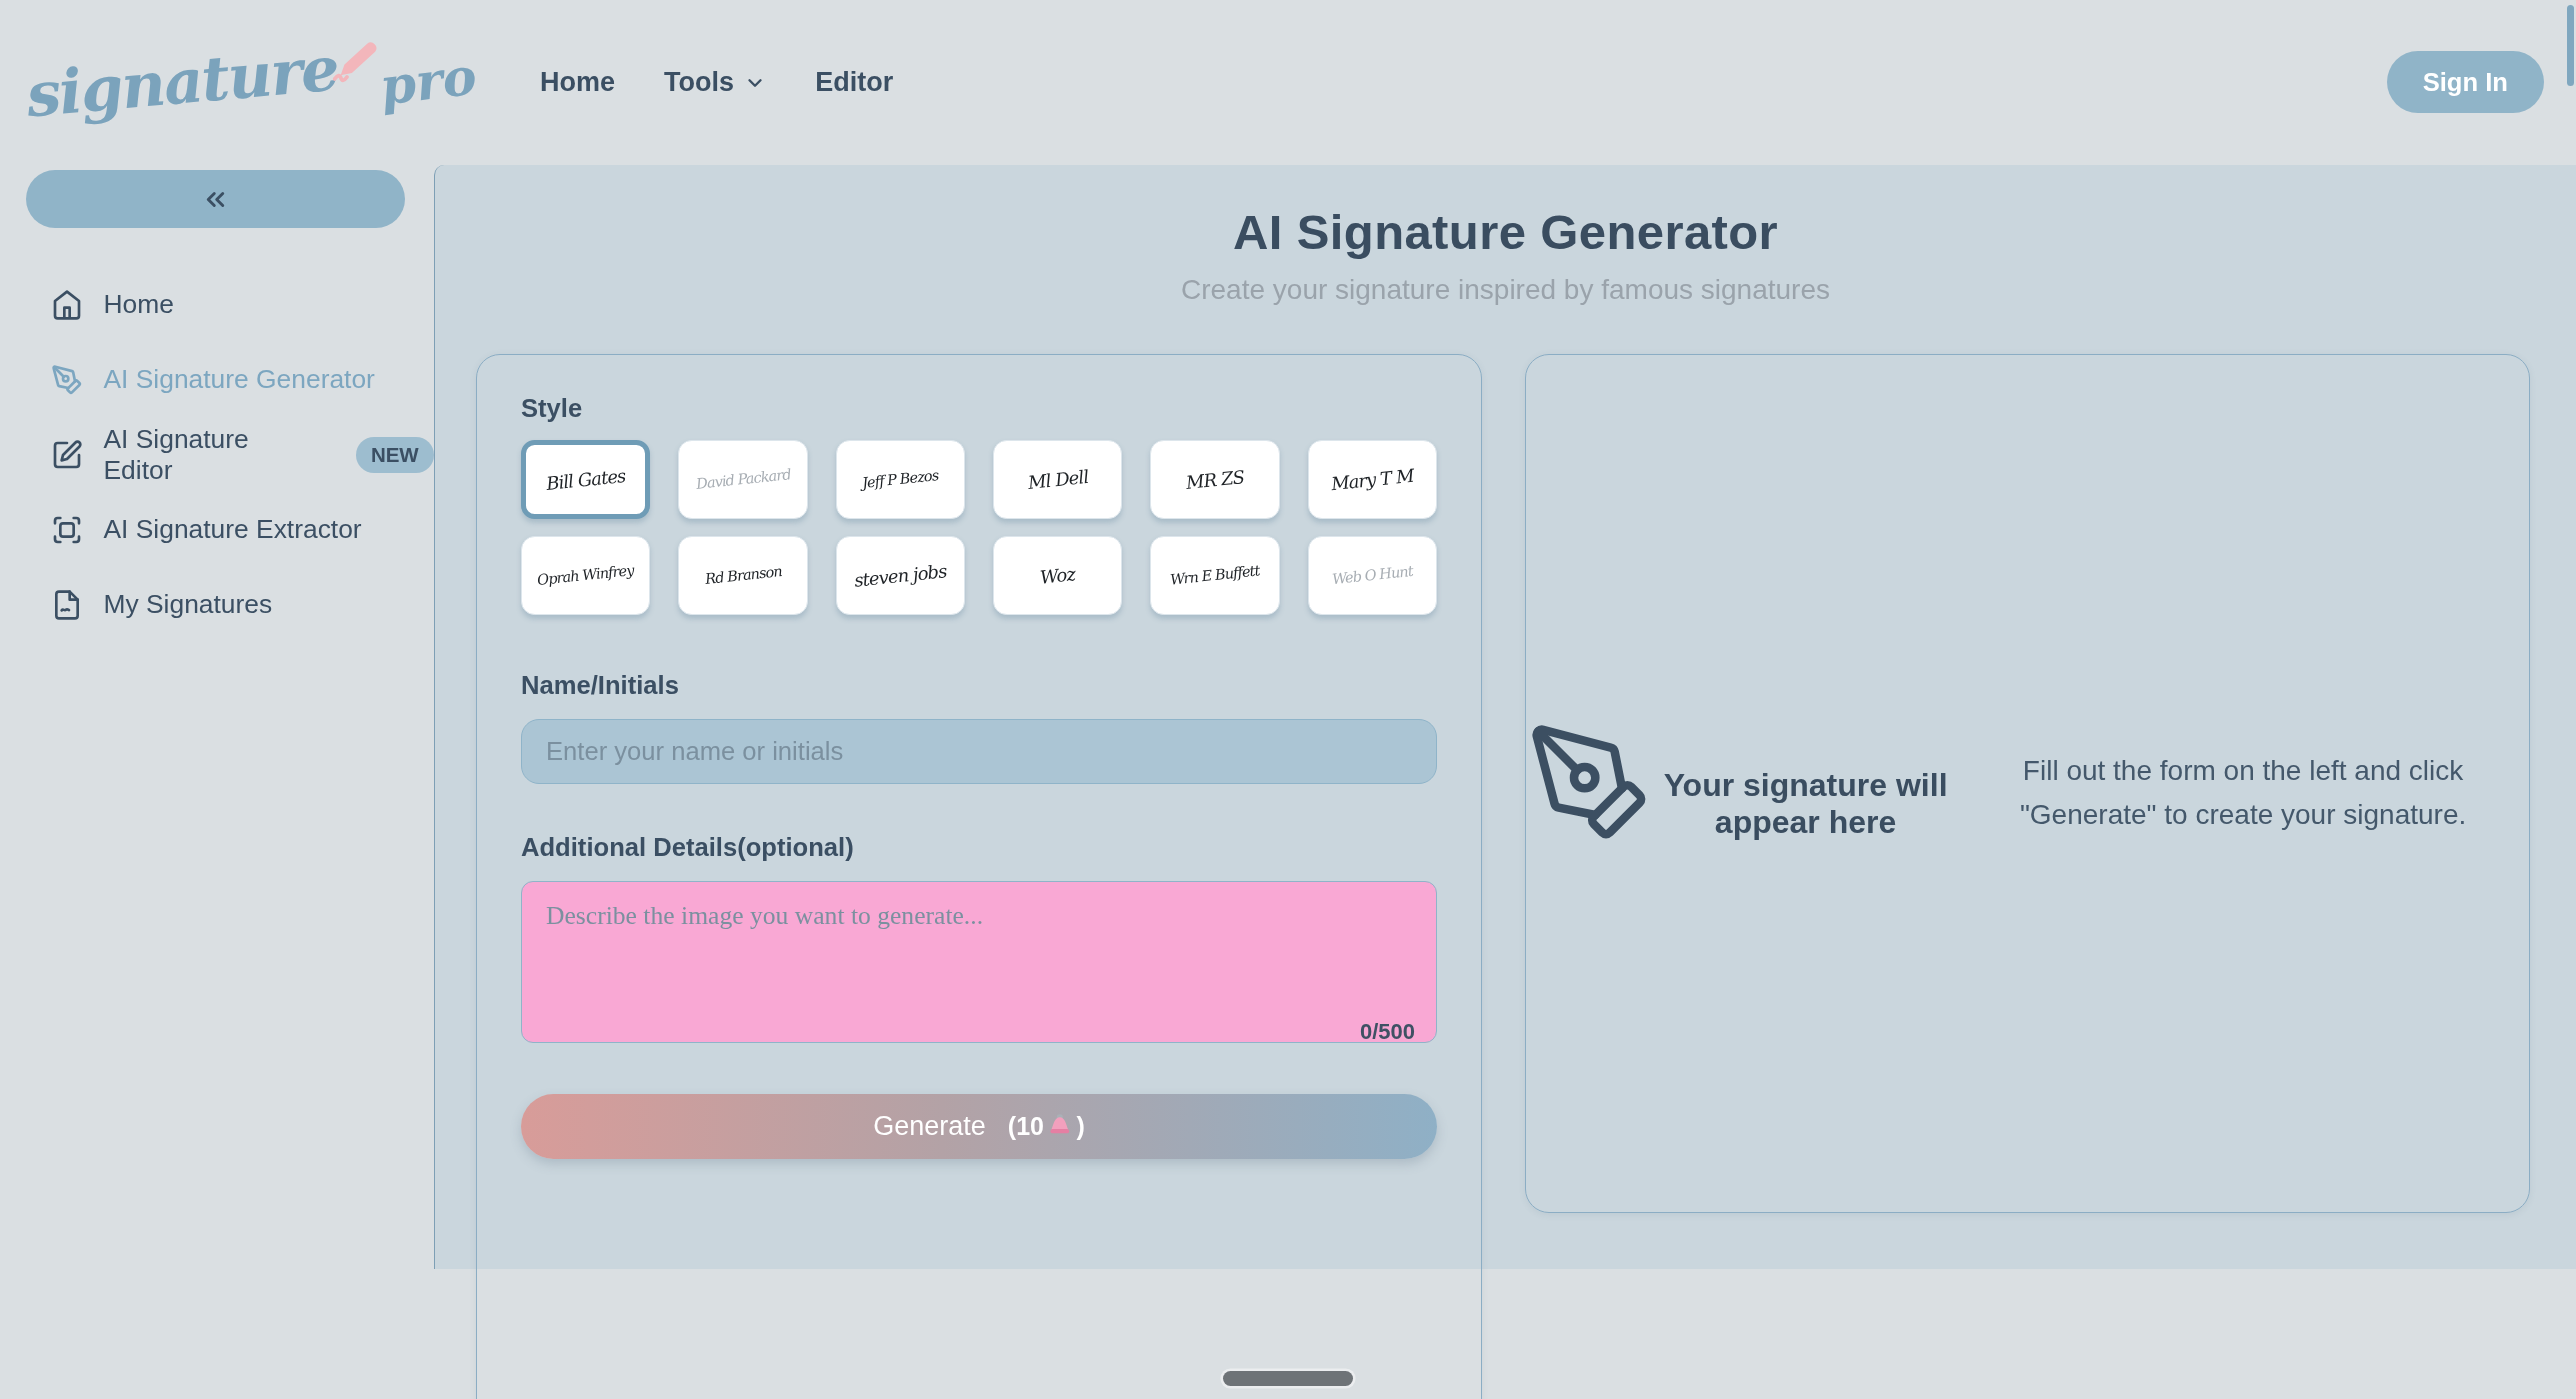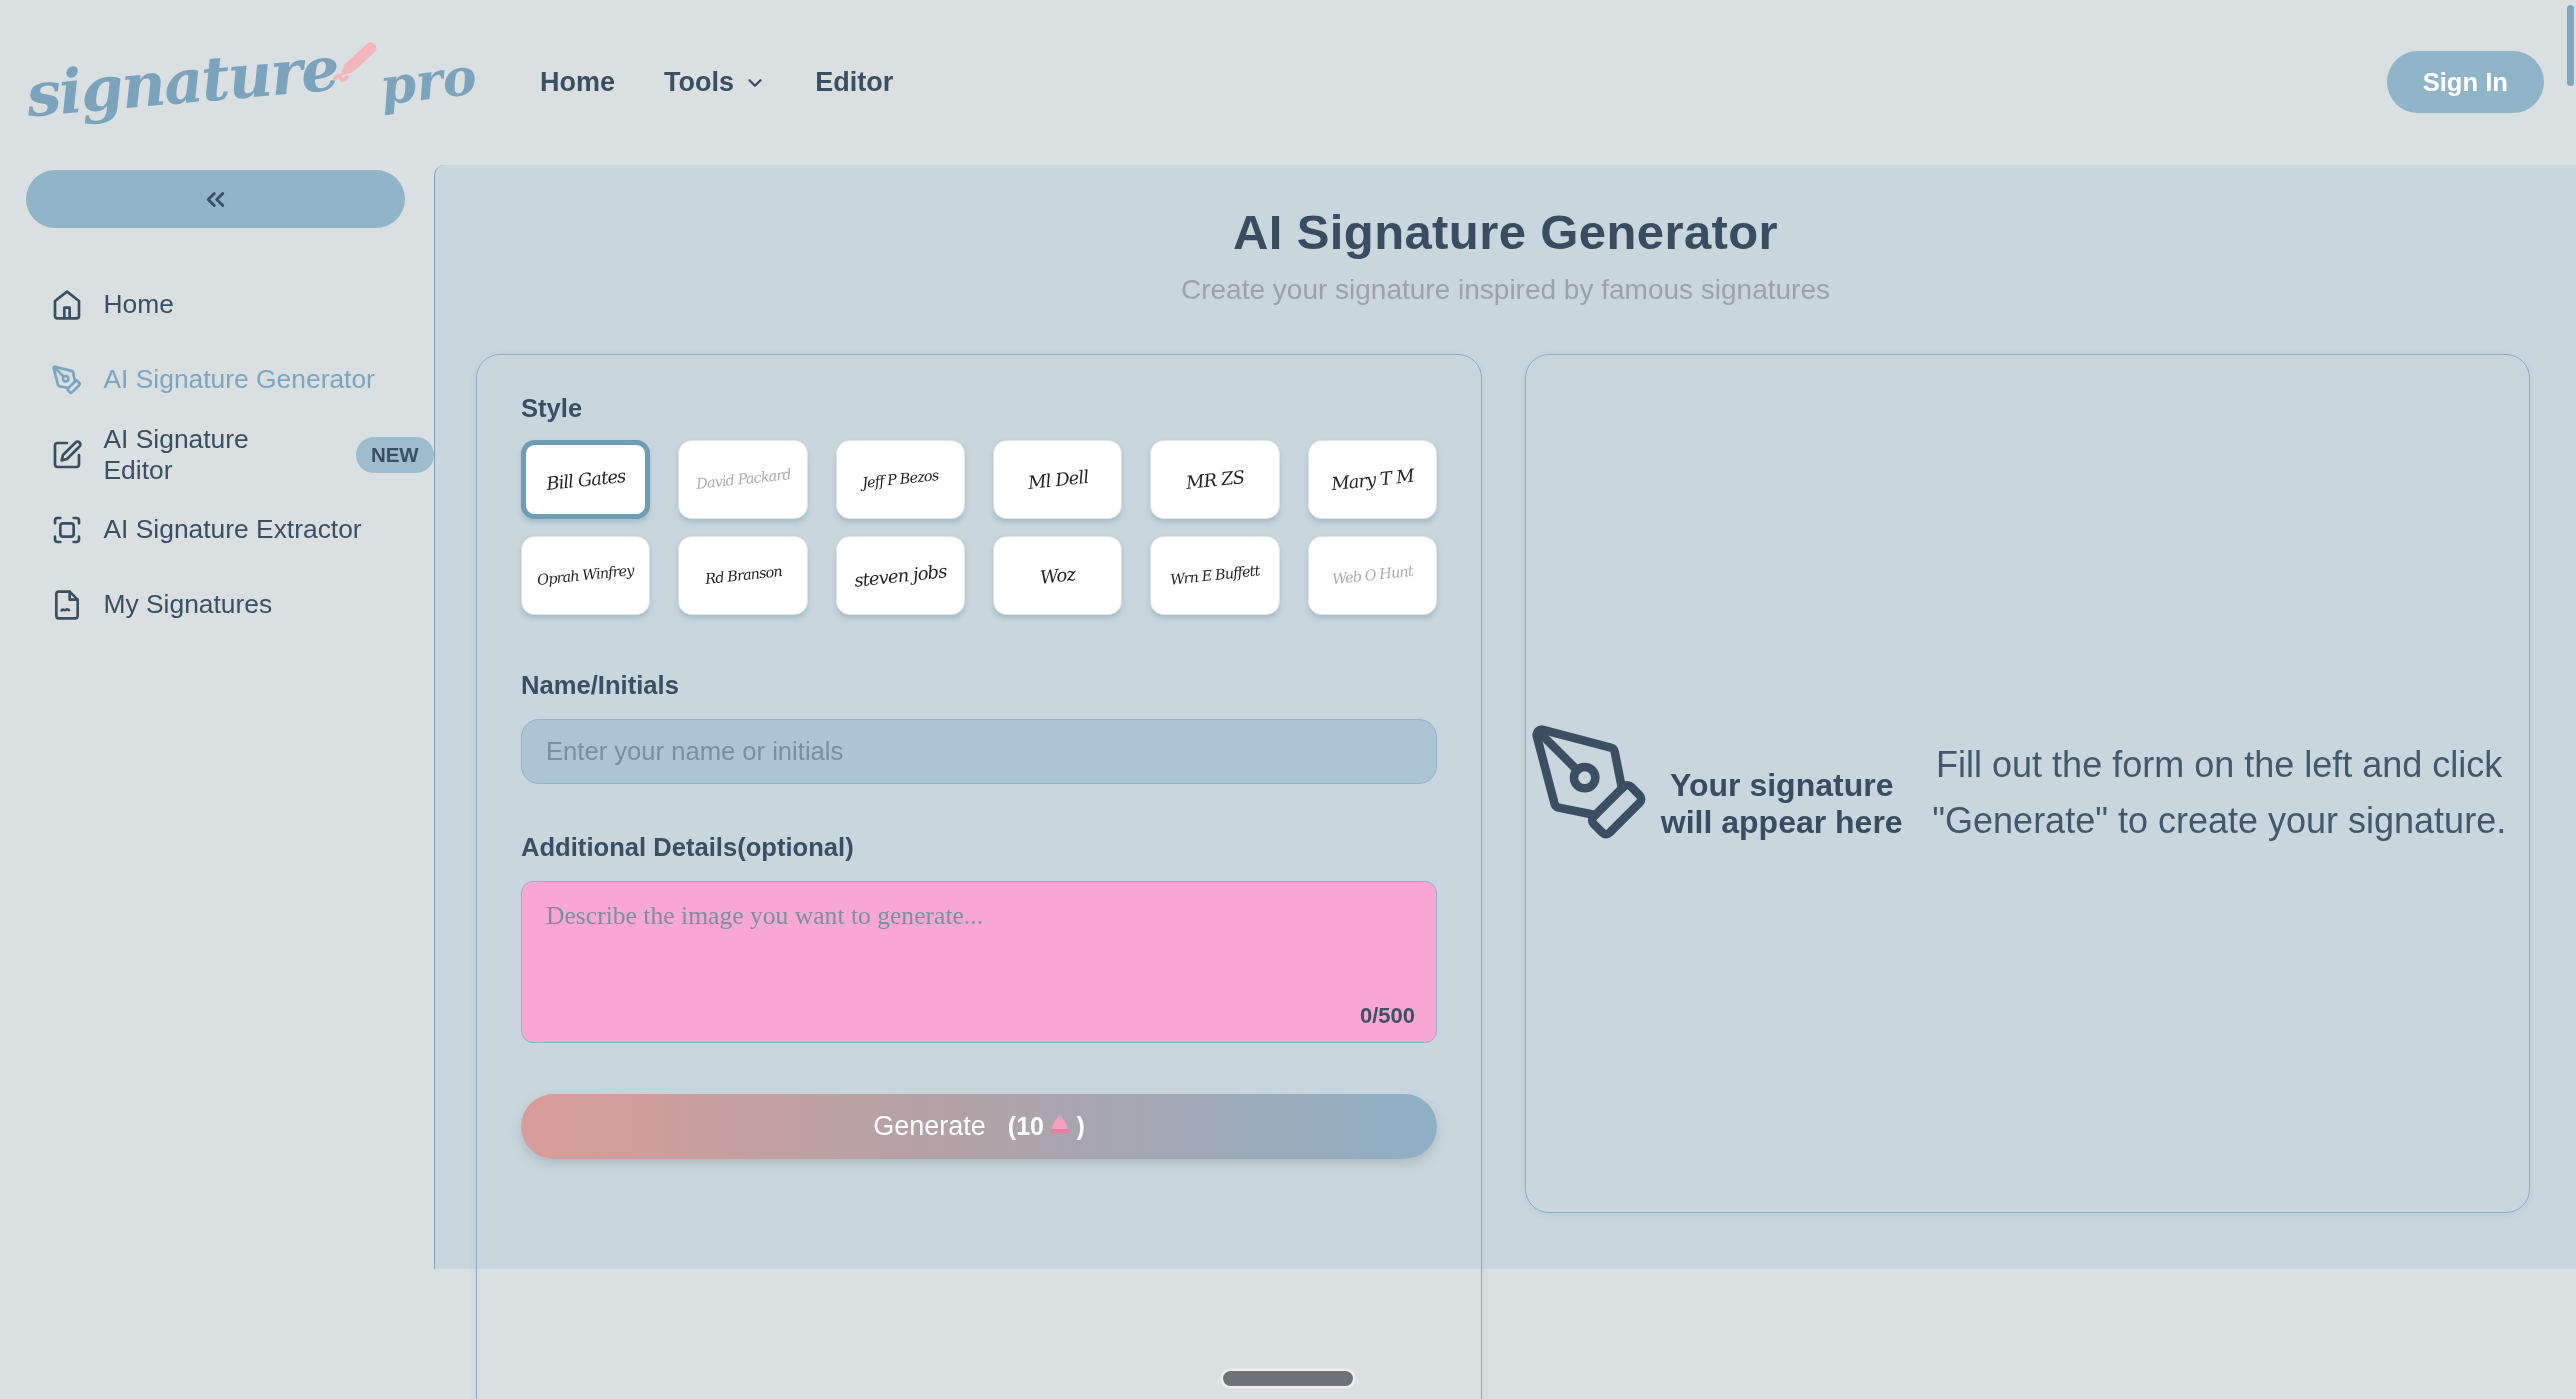--- a/index.html
+++ b/index.html
@@ -47,30 +47,30 @@
   .style-tile.muted .sig{color:#a7adb3;font-weight:300;}
   
   .name-label{display:block;margin-top:56px;}
   .text-input{margin-top:19px;width:100%;height:65px;box-sizing:border-box;border-radius:18px;border:1.7px solid #8fb4c9;background:#abc5d4;
     font-size:25.6px;color:#33475a;padding:0 24px;outline:none;font-family:"Liberation Sans",sans-serif;}
   .text-input::placeholder,.details-area::placeholder{color:#7b909f;opacity:1;}
   .details-label{display:block;margin-top:49px;}
   .details-wrap{position:relative;margin-top:19px;}
   .details-area{width:100%;height:162px;box-sizing:border-box;border-radius:12px;border:1.7px solid #8fb4c9;background:#f9a8d4;
     font-size:25.6px;color:#33475a;padding:19px 24px;outline:none;resize:none;font-family:Liberation Serif, serif;}
-  .char-counter{position:absolute;right:22px;bottom:17px;font-size:22px;font-weight:600;color:#3f5164;}
+  .char-counter{position:absolute;right:22px;bottom:1px;font-size:22px;font-weight:600;color:#3f5164;}
   
   .generate-btn{margin-top:48px;width:100%;height:65px;border:none;border-radius:34px;cursor:pointer;
     background:linear-gradient(90deg,#d89c99 0%,#b3a2a6 46%,#8fb0c6 100%);
     display:flex;align-items:center;justify-content:center;gap:22px;box-shadow:0 5.1px 10.2px rgba(90,110,130,.25);}
   .generate-label{font-size:27px;font-weight:400;color:#fff;}
   .credits{display:flex;align-items:center;gap:3.4px;font-size:25px;font-weight:700;color:#fff;}
   
   .preview-heading{margin:41px 0 0;font-size:32px;font-weight:800;color:#3a4d60;}
-  .preview-body{margin:19px 0 0;max-width:716px;font-size:36px;line-height:1.55;color:#44586b;}
+  .preview-body{margin:19px 0 0;max-width:716px;font-size:28px;line-height:1.55;color:#44586b;}
   
   .scroll-thumb{position:absolute;right:1.7px;top:5.1px;width:7.7px;height:81px;border-radius:4.3px;background:#7fa7bf;}
   .home-indicator{position:absolute;left:1223px;top:1371px;width:130px;height:14.5px;border-radius:7.7px;background:#6e7377;box-shadow:0 0 0 2.6px rgba(255,255,255,.45);}
   svg{display:block;}
 </style>
 </head>
 <body>
 
 <div class="header">
   <div class="logo">

